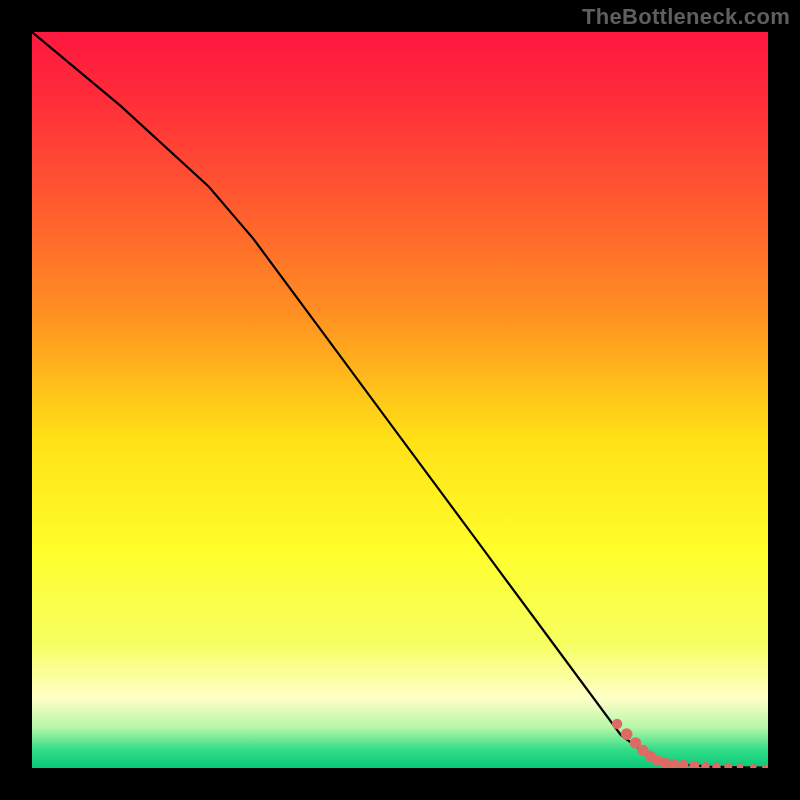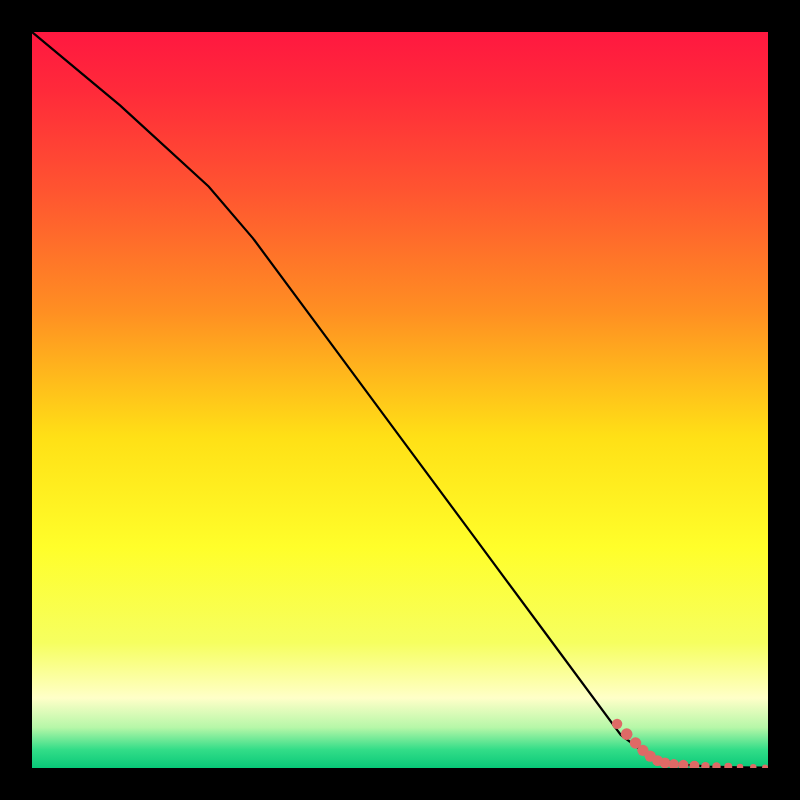--- a/index.html
+++ b/index.html
@@ -35,20 +35,21 @@
     width: 736px;
     height: 736px;
     display: block;
     z-index: 10;
   }
 </style>
 </head>
 <body>
 
 <div class="stage">
+  <div class="watermark">TheBottleneck.com</div>
 
   <svg class="plot" viewBox="0 0 736 736" preserveAspectRatio="none">
     <defs>
       <linearGradient id="heat" x1="0" y1="0" x2="0" y2="1">
 
       <stop offset="0.00%" stop-color="#ff1840"></stop>
           <stop offset="8.00%" stop-color="#ff2a3a"></stop>
           <stop offset="22.00%" stop-color="#ff5630"></stop>
           <stop offset="38.00%" stop-color="#ff8f22"></stop>
           <stop offset="55.00%" stop-color="#ffe016"></stop>

